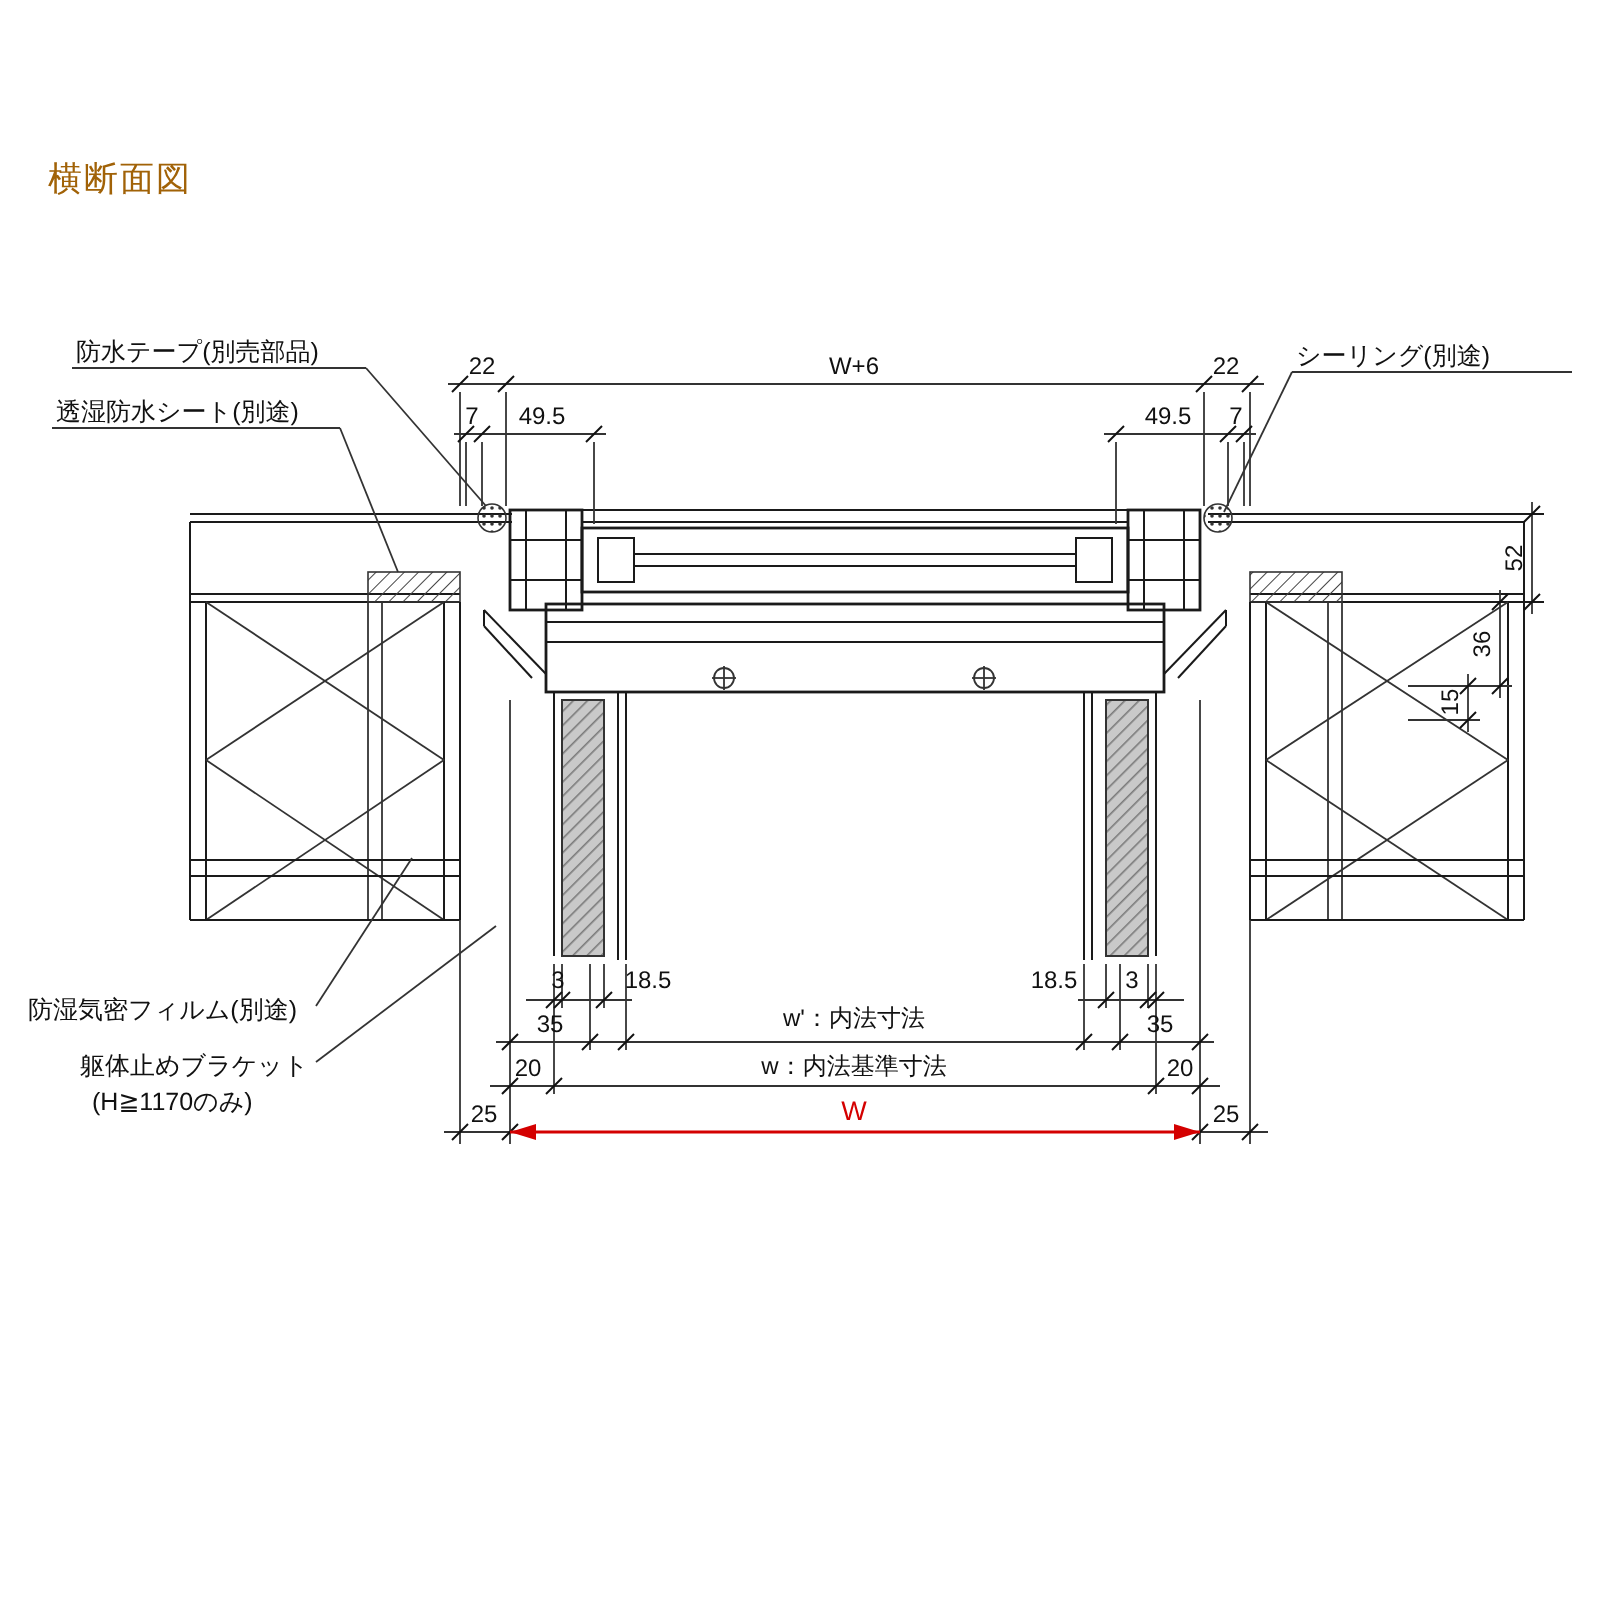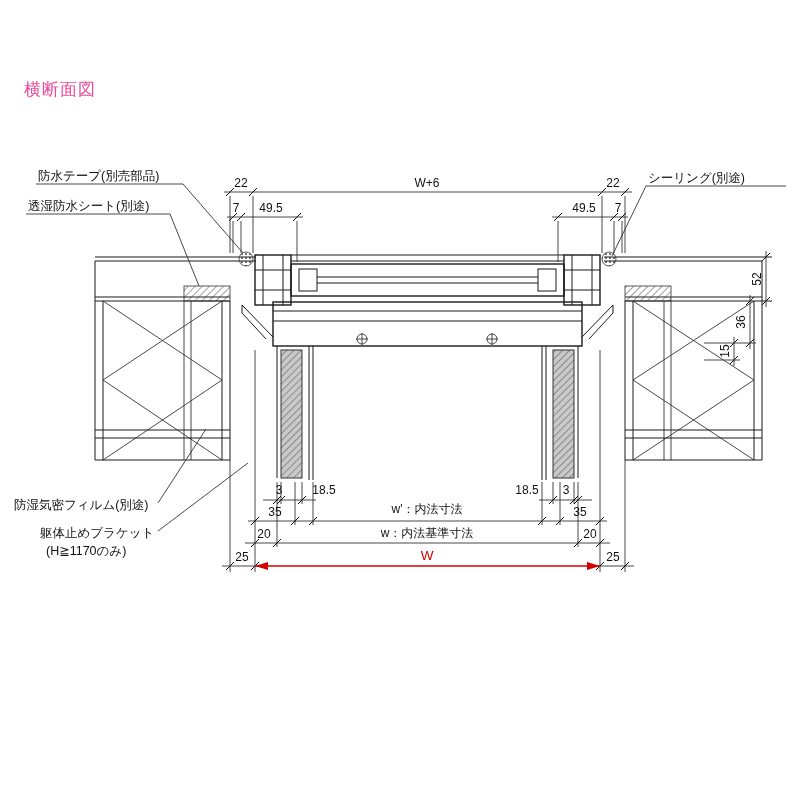--- a/index.html
+++ b/index.html
@@ -1,18 +1,18 @@
 <!DOCTYPE html>
 <html><head>
 <meta charset="utf-8">
 <style>
   html,body{margin:0;padding:0;width:800px;height:800px;background:#ffffff;overflow:hidden;}
   body{font-family:"Liberation Sans",sans-serif;color:#111;}
   .canvas{position:relative;width:800px;height:800px;background:#fff;}
-  h1.title{position:absolute;left:24px;top:78px;margin:0;font-size:17px;font-weight:400;letter-spacing:1px;color:#ec4899;}
+  h1.title{position:absolute;left:24px;top:78px;margin:0;font-size:17px;font-weight:400;letter-spacing:1px;color:#a16207;}
   svg{position:absolute;left:0;top:0;}
   svg text{font-family:"Liberation Sans",sans-serif;font-size:12px;fill:#111;}
   text.callout{font-size:12.5px;}
   text.red{fill:#d40000;font-size:13.5px;}
   .dl{stroke:#1a1a1a;stroke-width:1.4;fill:none;}
   .dm{stroke:#1a1a1a;stroke-width:1;fill:none;}
   .xl{stroke:#333;stroke-width:0.9;fill:none;}
   .red-line{stroke:#d40000;stroke-width:1.6;fill:none;}
 </style>
 </head>

